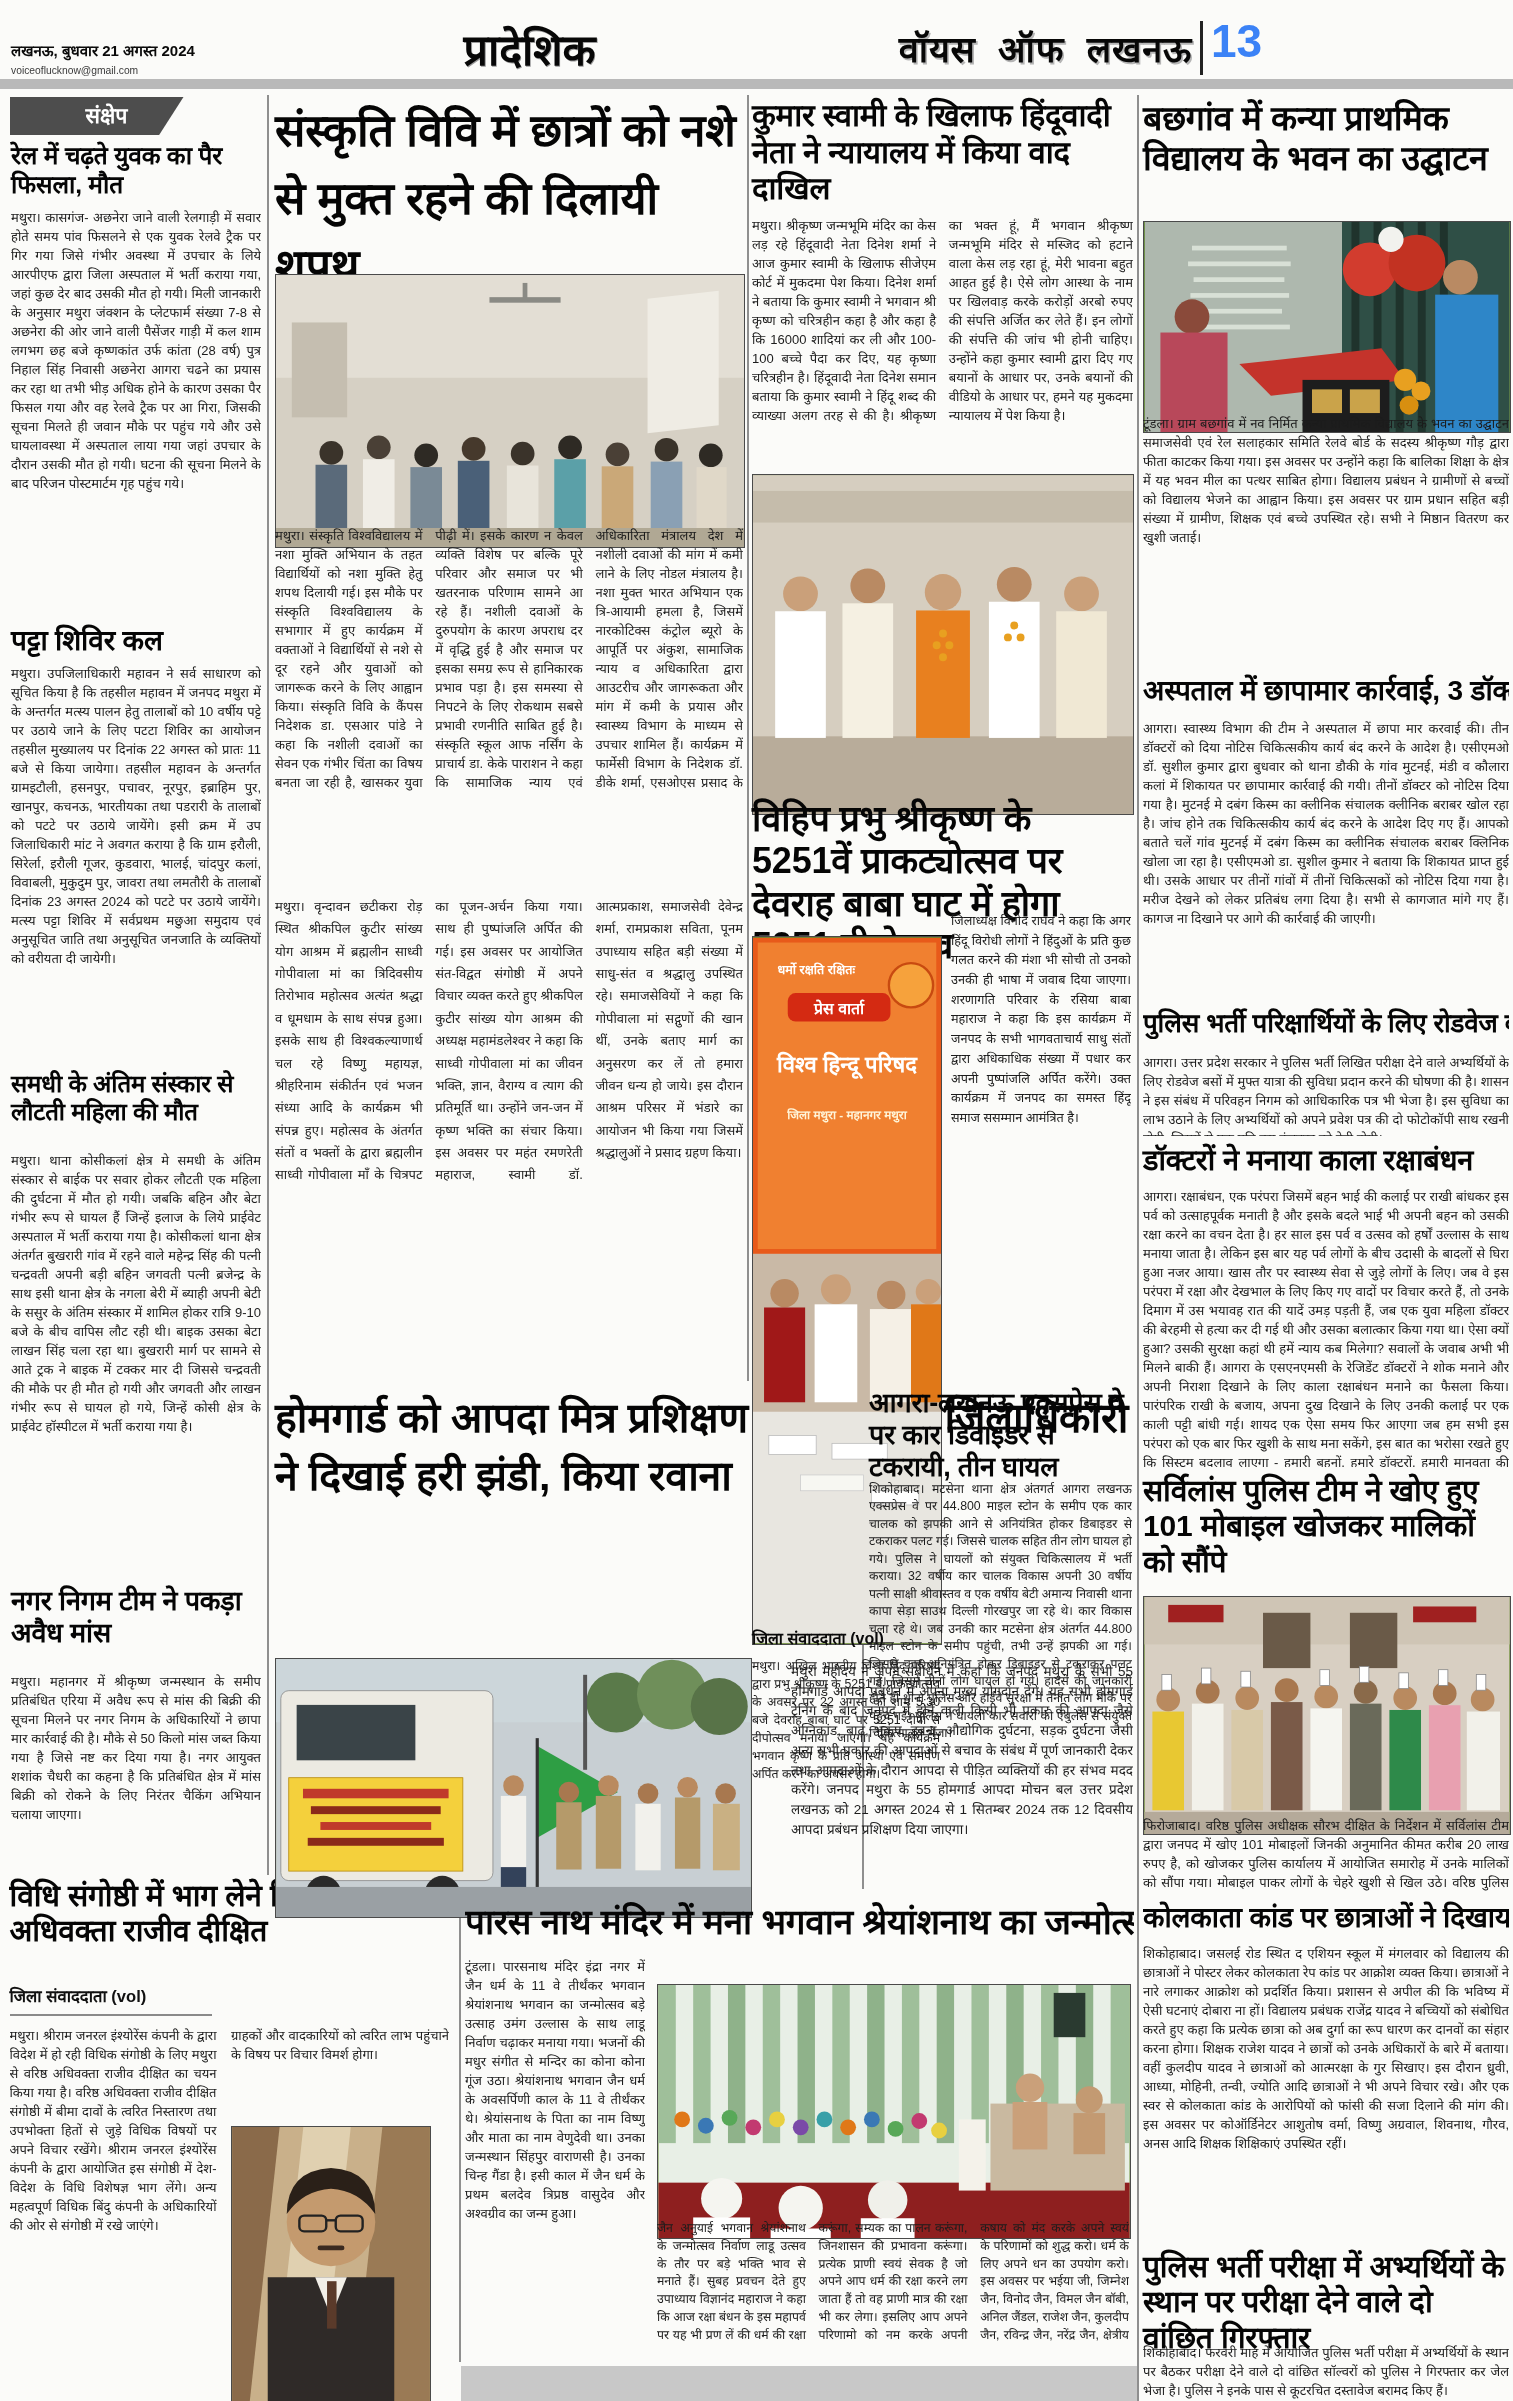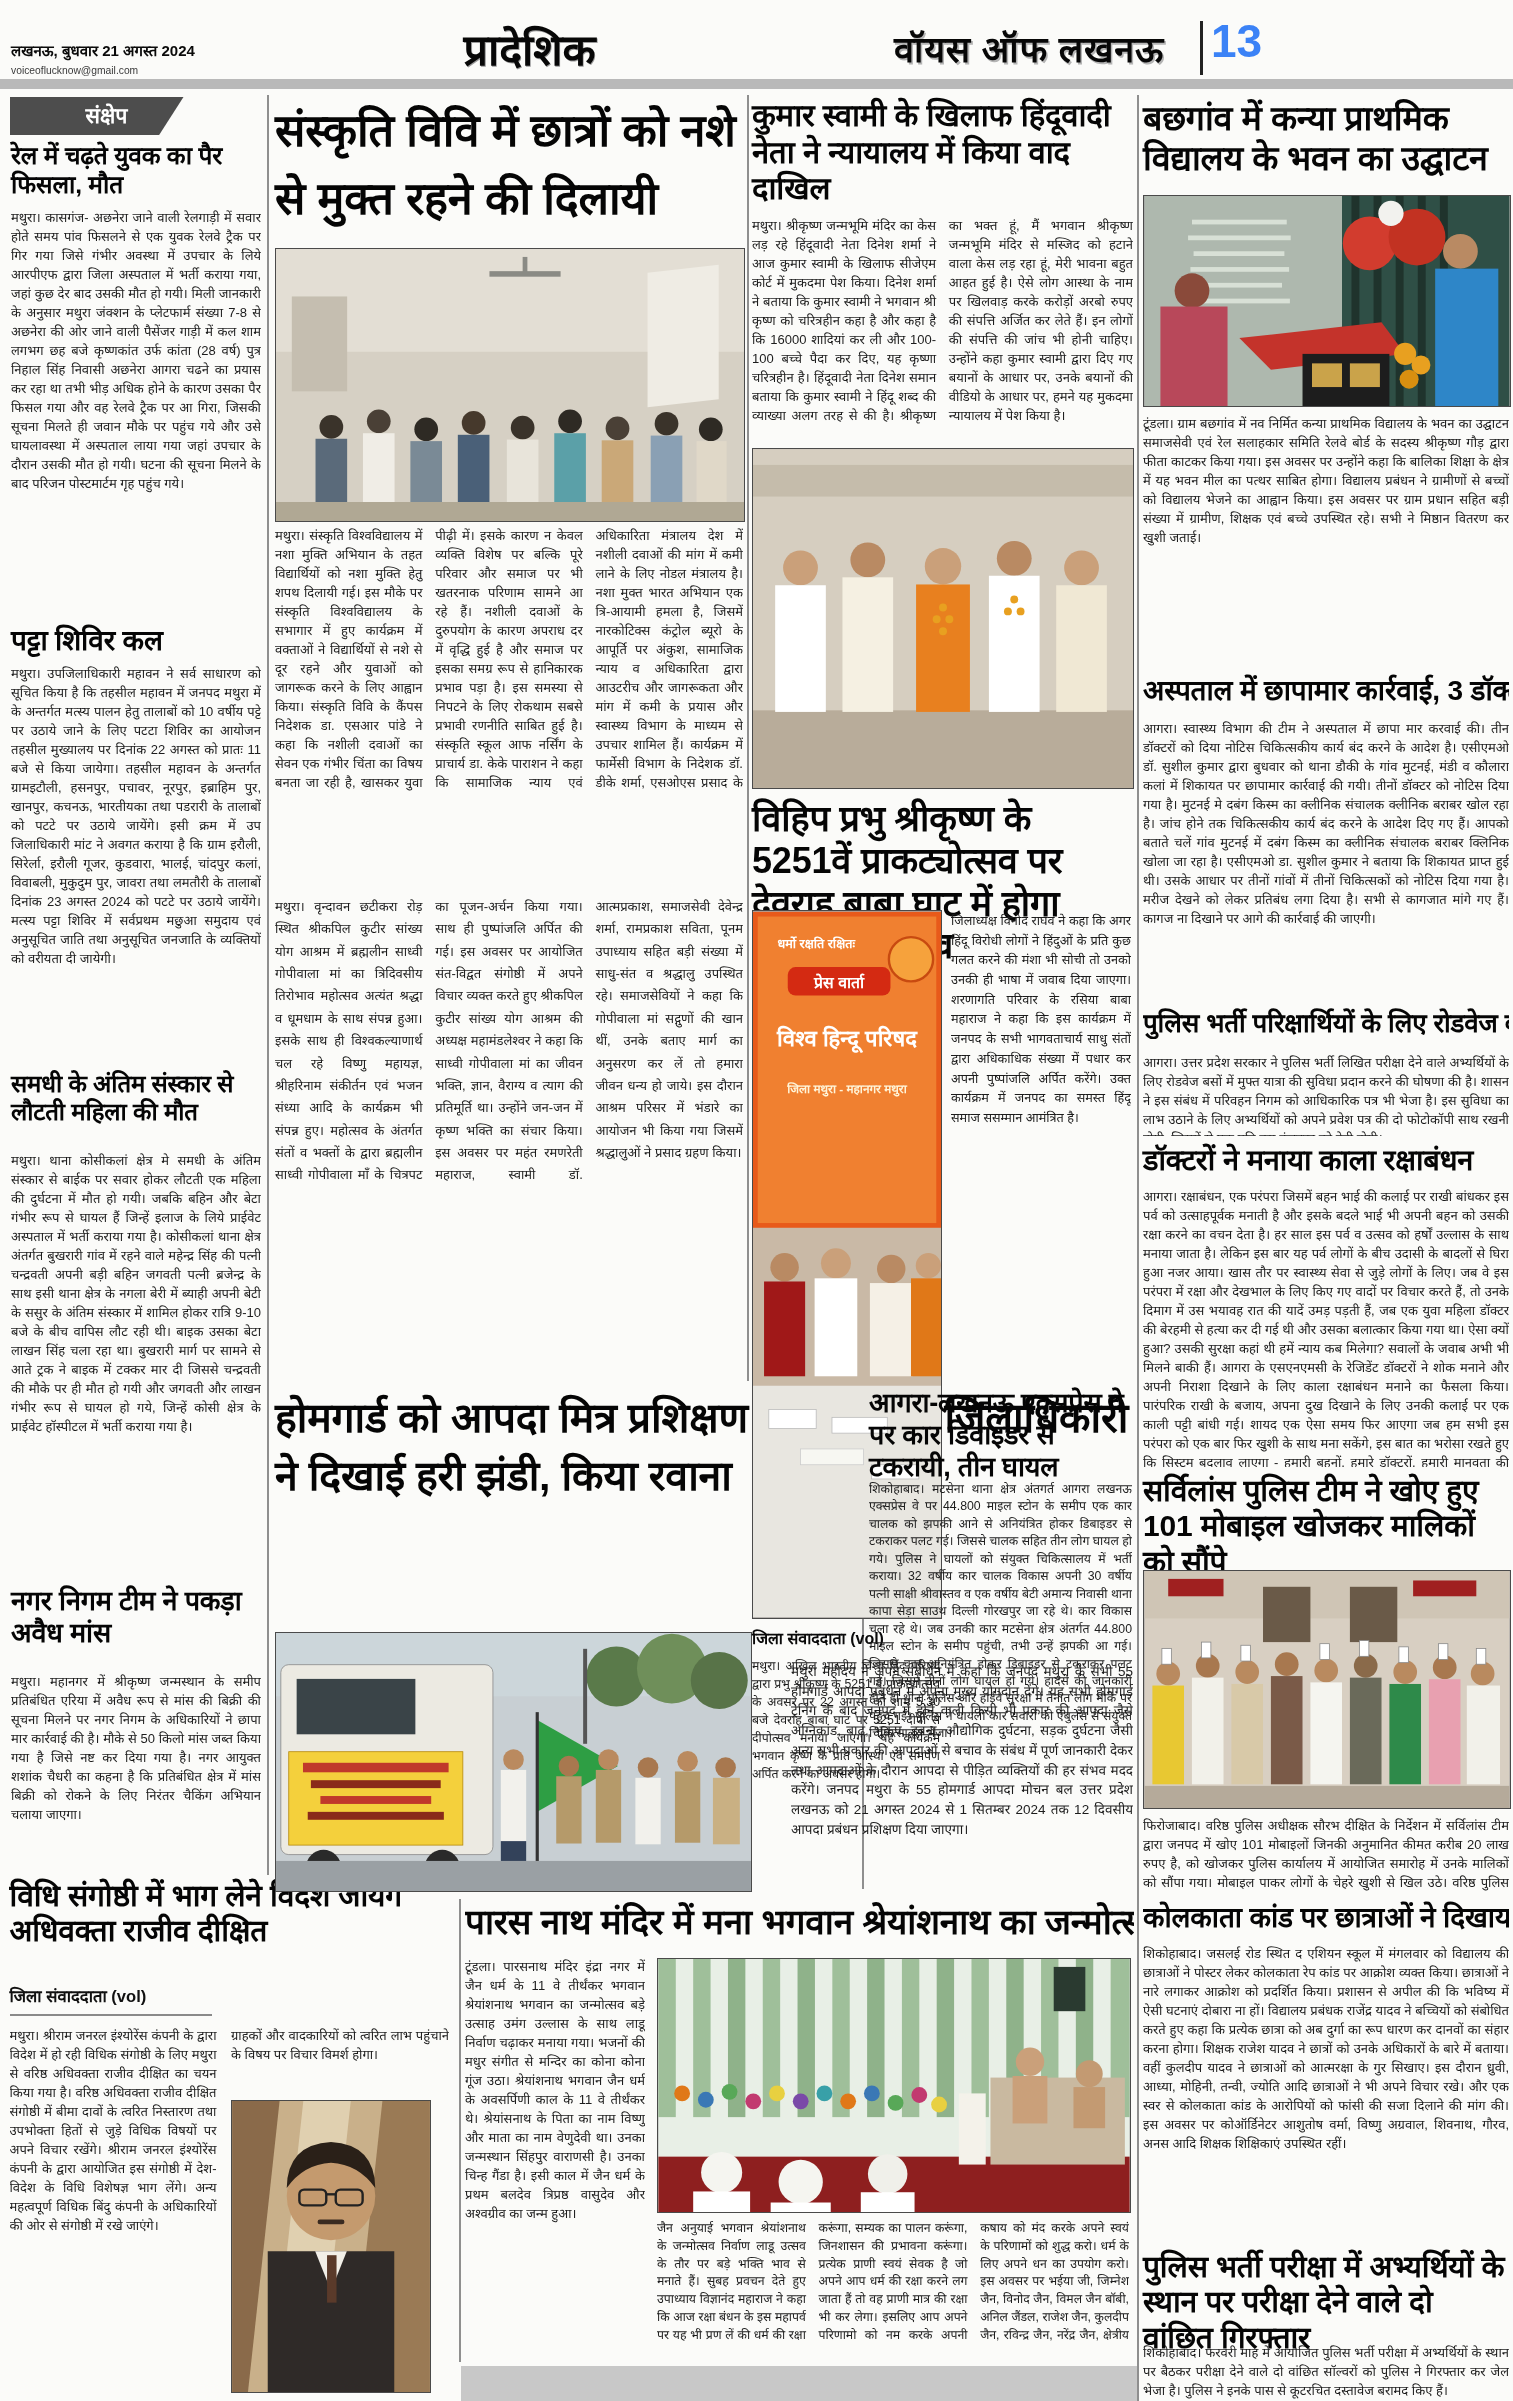--- a/index.html
+++ b/index.html
@@ -5,41 +5,41 @@
   html,body{margin:0;padding:0;background:#dcdcdc;}
   .page{position:relative;width:1514px;height:2401px;background:#fbfbf9;overflow:hidden;
         font-family:"Liberation Sans","DejaVu Sans",sans-serif;color:#141414;}
   .abs{position:absolute;}
   .hl{font-weight:800;color:#050505;line-height:1.18;letter-spacing:-0.2px;}
   .bd{font-size:13px;line-height:1.46;text-align:justify;color:#1c1c1c;overflow:hidden;}
   .cols3{column-count:3;column-gap:12.7px;}
   .cols2{column-count:2;column-gap:12.7px;}
   .vr{position:absolute;width:1.6px;background:#8f8f8f;}
   .byline{font-weight:700;font-size:16.6px;color:#111;border-bottom:2.4px solid #8a8a8a;padding-bottom:7.1px;}
-  .photo{position:absolute;border:0.8px solid #4a4a4a;overflow:hidden;background:#a3a3a3;}
+  .photo{position:absolute;border:0.8px solid #4a4a4a;overflow:hidden;background:#4d7c0f;margin-top:26px;}
   .photo svg{display:block;}
   .brief-box{background:#4d4d4d;color:#fff;font-weight:800;font-size:21.4px;text-align:center;
              line-height:38px;clip-path:polygon(0 0,100% 0,86% 100%,0 100%);padding-left:20px;}
   .caption{font-weight:700;font-size:16px;color:#0a0a0a;}
   .masthead-date{font-weight:800;font-size:15px;color:#0a0a0a;}
   .masthead-mail{font-size:10.3px;color:#3a3a3a;}
   .section-title{font-weight:900;font-size:43px;color:#070707;text-shadow:0.8px 0.8px 0 #9a9a9a;}
   .paper-title{font-weight:900;font-size:36px;color:#070707;letter-spacing:0.8px;text-shadow:1.6px 1.6px 0 #b5b5b5;}
   .page-num{font-weight:900;font-size:46px;color:#3b82f6;}
   .graybar{position:absolute;background:#b9b9b9;}
 </style>
 </head>
 <body>
 
 <div class="page">
 
   <div class="abs masthead-date" style="left:11px;top:40px;width:261px;">लखनऊ, बुधवार 21 अगस्त 2024</div>
   <div class="abs masthead-mail" style="left:11px;top:65px;width:261px;">voiceoflucknow@gmail.com</div>
   <div class="abs section-title" style="left:411px;top:19px;width:237px;text-align:center;">प्रादेशिक</div>
-  <div class="abs paper-title" style="left:894px;top:24px;width:298px;">वॉयस ऑफ लखनऊ</div>
+  <div class="abs paper-title" style="left:894px;top:24px;width:298px;text-align:right;font-family:Liberation Mono, monospace;">वॉयस ऑफ लखनऊ</div>
   <div class="abs" style="left:1200px;top:20.6px;width:3.2px;height:54px;background:#222;"></div>
   <div class="abs page-num" style="left:1211px;top:14.2px;">13</div>
   <div class="graybar" style="left:0;top:79px;width:1514px;height:10.3px;"></div>
 
   <div class="vr" style="left:267px;top:95px;height:1780px;"></div>
   <div class="vr" style="left:747px;top:95px;height:1286px;"></div>
   <div class="vr" style="left:1137px;top:95px;height:2306px;"></div>
   <div class="vr" style="left:459px;top:1899px;height:463px;"></div>
   <div class="vr" style="left:862px;top:1386px;height:503px;"></div>
 

